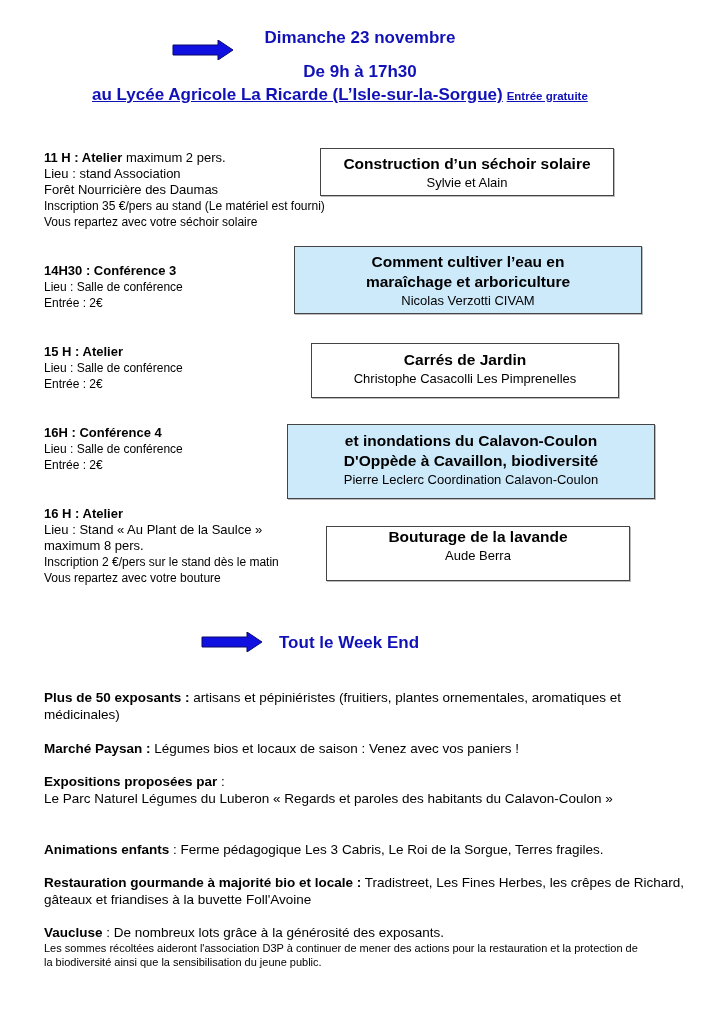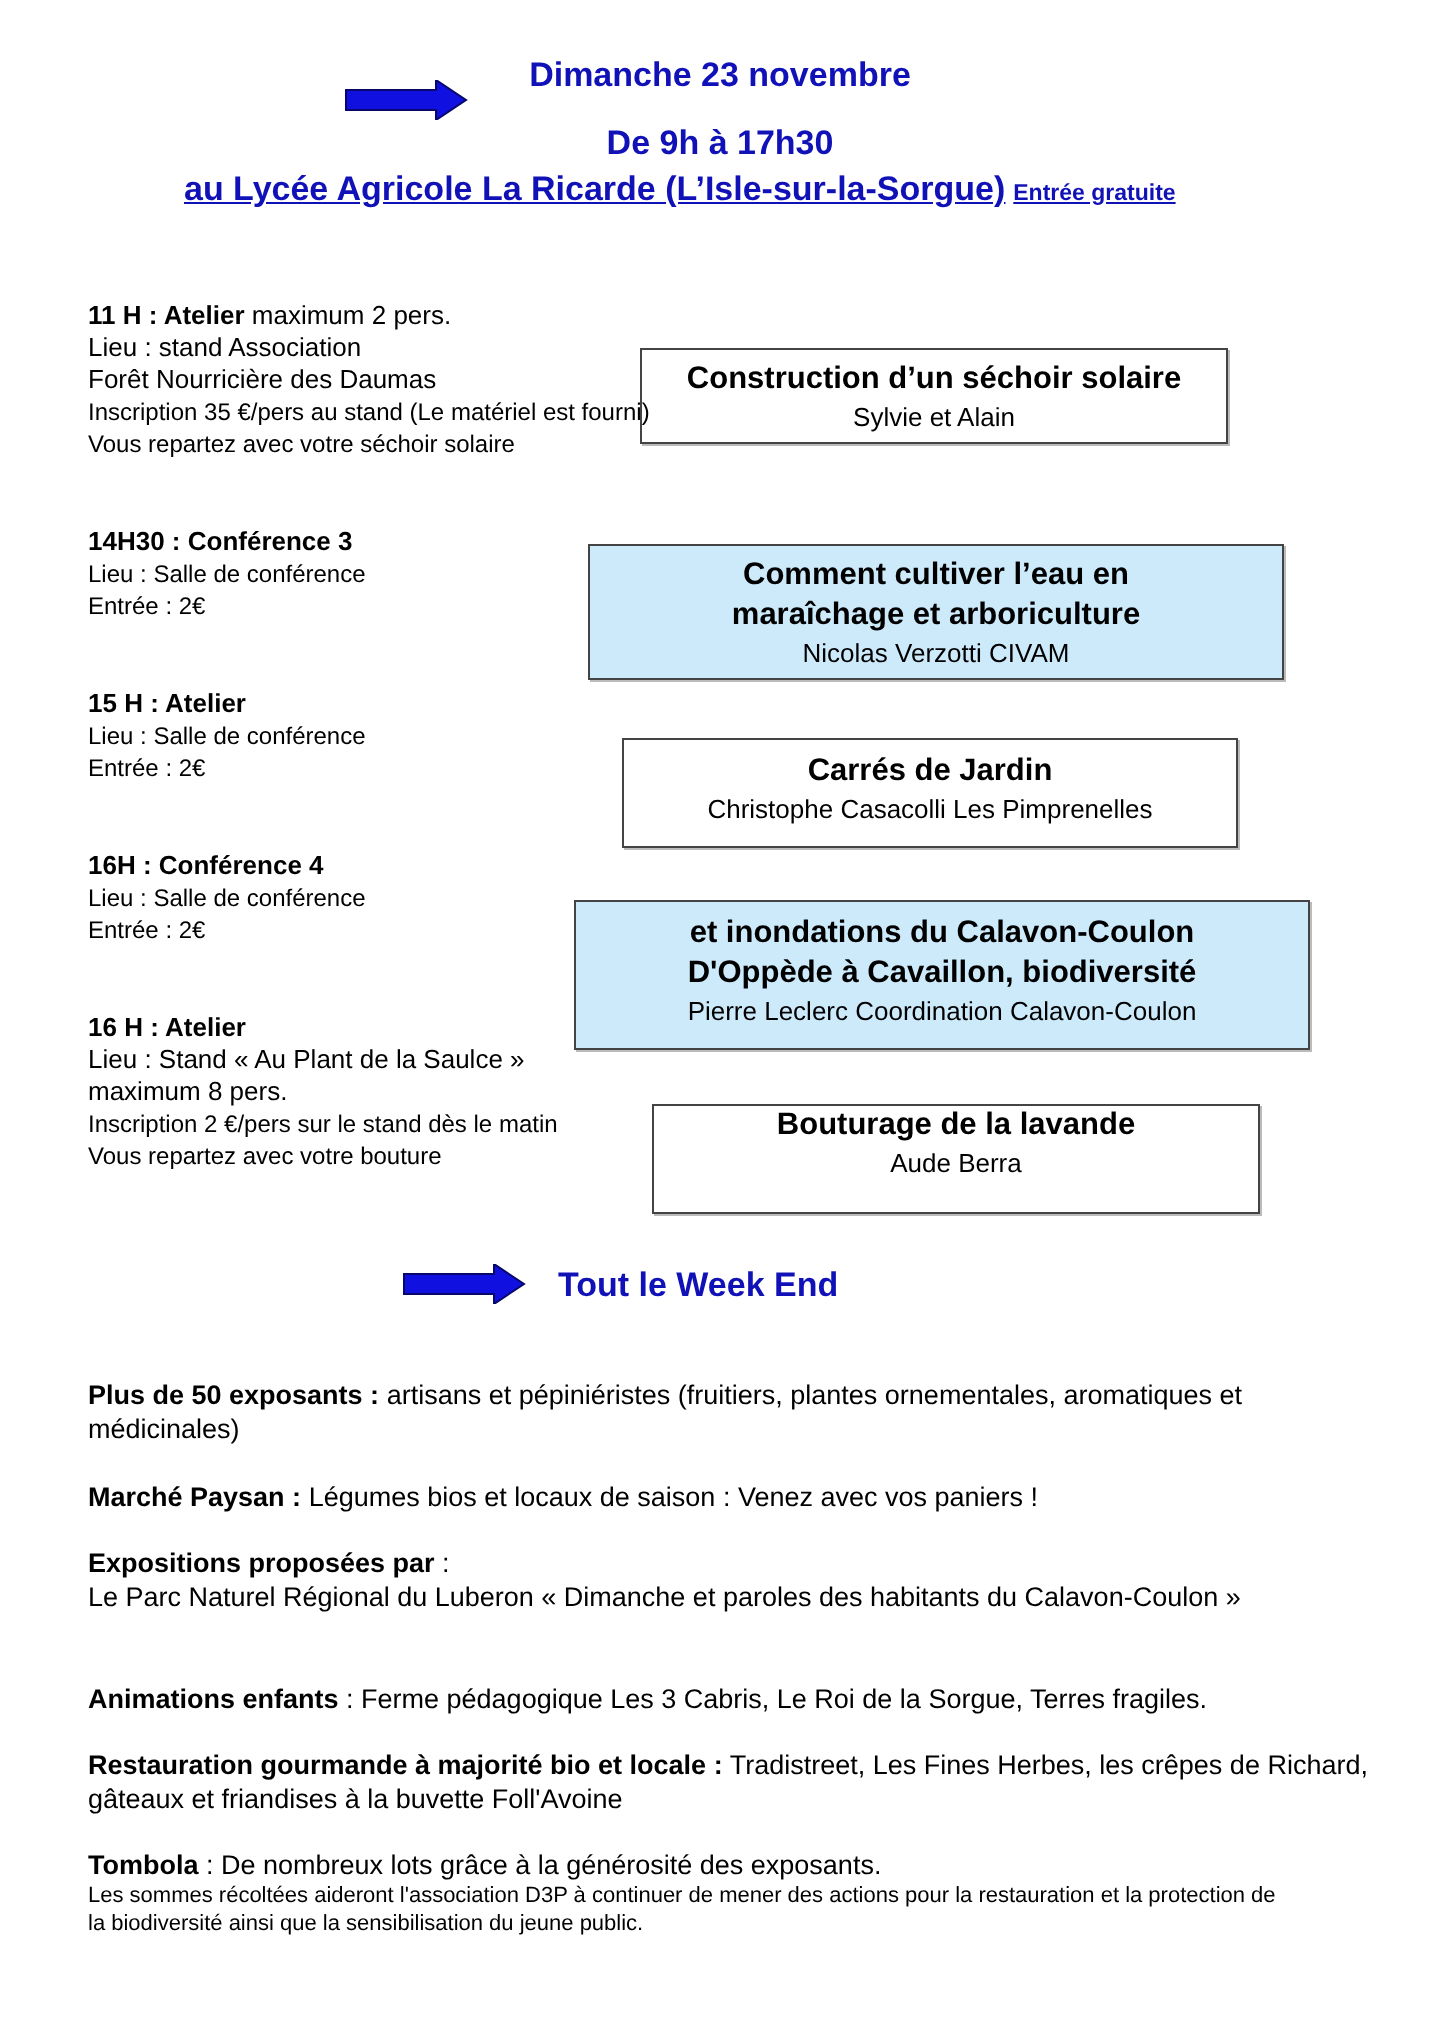--- a/index.html
+++ b/index.html
@@ -9,21 +9,21 @@
   .blue { color: #1111b8; }
   .hdr { font-weight: bold; font-size: 17px; text-align: center; }
   .arrow { position: absolute; }
   .arrow svg { display: block; }
   .loc { font-weight: bold; font-size: 17px; text-decoration: underline; }
   .gratuit { font-size: 11.5px; font-weight: bold; margin-left: 4px; }
   .info { font-size: 13px; line-height: 16px; }
   .info b { font-weight: bold; }
   .small { font-size: 12px; line-height: 16px; }
   .box { position: absolute; border: 1px solid #444; text-align: center; box-sizing: border-box;
-         box-shadow: 1px 1px 0 #bbb; margin-top: 26px; }
+         box-shadow: 1px 1px 0 #bbb; }
   .box.lb { background: #cdeafb; }
   .box .t { font-weight: bold; font-size: 15.5px; line-height: 20px; }
   .box .s { font-size: 13px; line-height: 17px; }
   .para { font-size: 13.5px; line-height: 17px; width: 640px; }
   .para b { font-weight: bold; }
   .tiny { font-size: 11px; line-height: 14px; }
 </style>
 </head>
 <body>
 
@@ -102,24 +102,24 @@
 <div class="abs hdr blue" style="left:279px; top:633px;">Tout le Week End</div>
 
 <div class="abs para" style="left:44px; top:689px;">
   <b>Plus de 50 exposants :</b><span> artisans et pépiniéristes (fruitiers, plantes ornementales, aromatiques et médicinales)</span>
 </div>
 <div class="abs para" style="left:44px; top:740px;">
   <b>Marché Paysan :</b><span> Légumes bios et locaux de saison : Venez avec vos paniers !</span>
 </div>
 <div class="abs para" style="left:44px; top:773px;">
   <div><b>Expositions proposées par</b><span> :</span></div>
-  <div>Le Parc Naturel Régional du Luberon « Dimanche et paroles des habitants du Calavon-Coulon »</div>
+  <div>Le Parc Naturel Légumes du Luberon « Regards et paroles des habitants du Calavon-Coulon »</div>
 </div>
 <div class="abs para" style="left:44px; top:841px;">
   <b>Animations enfants</b><span> : Ferme pédagogique Les 3 Cabris, Le Roi de la Sorgue, Terres fragiles.</span>
 </div>
 <div class="abs para" style="left:44px; top:874px;">
   <b>Restauration gourmande à majorité bio et locale :</b><span> Tradistreet, Les Fines Herbes, les crêpes de Richard, gâteaux et friandises à la buvette Foll'Avoine</span>
 </div>
 <div class="abs para" style="left:44px; top:924px;">
-  <div><b>Tombola</b><span> : De nombreux lots grâce à la générosité des exposants.</span></div>
+  <div><b>Vaucluse</b><span> : De nombreux lots grâce à la générosité des exposants.</span></div>
   <div class="tiny" style="width:600px;">Les sommes récoltées aideront l'association D3P à continuer de mener des actions pour la restauration et la protection de la biodiversité ainsi que la sensibilisation du jeune public.</div>
 </div>
 
 </body></html>

